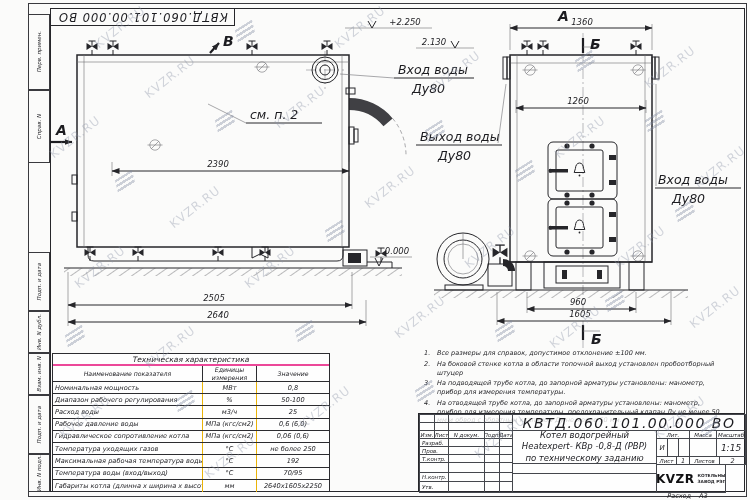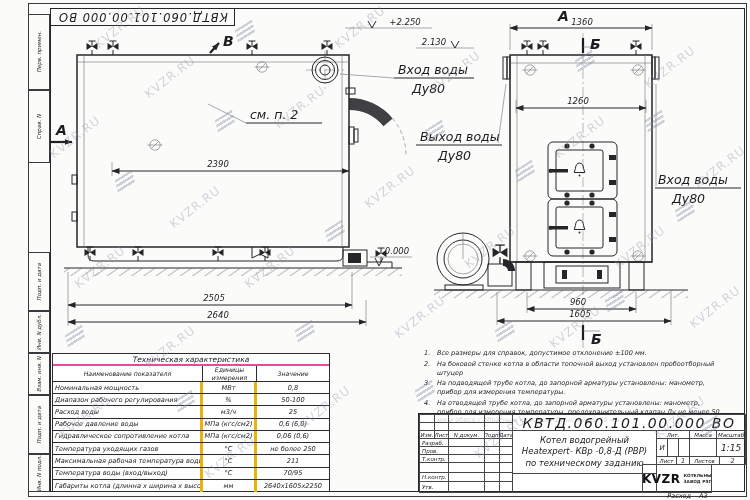--- a/index.html
+++ b/index.html
@@ -32,21 +32,21 @@
   .td{font:italic 8.5px "DejaVu Sans",sans-serif;text-anchor:middle}
   
   .spec{left:52px;top:353px;width:278px;height:139px;border:1px solid #2c2c30;z-index:20;background:rgba(255,255,255,.75)}
   .spec-title{height:12px;display:flex;align-items:center;justify-content:center;font:italic 7.5px "DejaVu Sans",sans-serif;border-bottom:2px solid #ec4899}
   .spec-head{height:16px;display:grid;grid-template-columns:150px 54px 1fr;border-bottom:1px solid #2c2c30}
   .spec-head div{display:flex;align-items:center;justify-content:center;text-align:center;font:italic 6.2px "DejaVu Sans",sans-serif;border-right:1px solid #2c2c30;white-space:pre-line;line-height:1.15}
   .spec-head div:last-child{border-right:none}
   .spec-rows{display:grid;grid-template-rows:repeat(9,1fr);height:110px}
   .t-row{display:grid;grid-template-columns:150px 54px 1fr;border-bottom:1px solid #2c2c30}
   .t-row:last-child{border-bottom:none}
-  .t-cell{font:italic 6.6px "DejaVu Sans",sans-serif;display:flex;align-items:center;border-right:3px solid #eab308;padding:0 2px;white-space:nowrap;overflow:hidden}
+  .t-cell{font:italic 6.6px "DejaVu Sans",sans-serif;display:flex;align-items:center;border-right:1px solid #eab308;padding:0 2px;white-space:nowrap;overflow:hidden}
   .t-cell.ctr{justify-content:center}
   .t-cell:last-child{border-right:none}
   
   .notes{left:424px;top:349px;width:300px;z-index:20}
   .note{display:flex;margin-bottom:2px}
   .note-num{width:13px;flex:0 0 13px;font:italic 6.5px "DejaVu Sans",sans-serif}
   .note-text{flex:1;font:italic 6.5px "DejaVu Sans",sans-serif;line-height:1.35}
   
   .tb{left:418px;top:413px;width:327px;height:79px;border:1.4px solid #26262a;z-index:20;background:rgba(255,255,255,.8)}
   .tc{position:absolute;border:1px solid #44464c;display:flex;align-items:center;justify-content:center;font:italic 5.5px "DejaVu Sans",sans-serif;overflow:hidden;white-space:nowrap}
@@ -315,21 +315,21 @@
       <div class="t-cell ctr">0,06 (0,6)</div>
     </div>
       <div class="t-row">
       <div class="t-cell">Температура уходящих газов</div>
       <div class="t-cell ctr">°С</div>
       <div class="t-cell ctr">не более 250</div>
     </div>
       <div class="t-row">
       <div class="t-cell">Максимальная рабочая температура воды</div>
       <div class="t-cell ctr">°С</div>
-      <div class="t-cell ctr">211</div>
+      <div class="t-cell ctr">192</div>
     </div>
       <div class="t-row">
       <div class="t-cell">Температура воды (вход/выход)</div>
       <div class="t-cell ctr">°С</div>
       <div class="t-cell ctr">70/95</div>
     </div>
       <div class="t-row">
       <div class="t-cell">Габариты котла (длинна х ширина х высота)</div>
       <div class="t-cell ctr">мм</div>
       <div class="t-cell ctr">2640х1605х2250</div>
@@ -394,40 +394,40 @@
   <div class="tc" style="left:80px;top:48px;width:14px;height:11px"></div>
   <div class="tc lbl" style="left:0;top:58px;width:30px;height:10px">Н.контр.</div>
   <div class="tc" style="left:29px;top:58px;width:37px;height:10px"></div>
   <div class="tc" style="left:65px;top:58px;width:16px;height:10px"></div>
   <div class="tc" style="left:80px;top:58px;width:14px;height:10px"></div>
   <div class="tc lbl" style="left:0;top:67px;width:30px;height:12px">Утв.</div>
   <div class="tc" style="left:29px;top:67px;width:37px;height:12px"></div>
   <div class="tc" style="left:65px;top:67px;width:16px;height:12px"></div>
   <div class="tc" style="left:80px;top:67px;width:14px;height:12px"></div>
 
-  <div class="tc namecell" style="left:93px;top:16px;width:145px;height:44px">
+  <div class="tc namecell" style="left:93px;top:16px;width:145px;height:34px">
     <span>Котел водогрейный</span>
     <span>Heatexpert- КВр -0,8-Д (РВР)</span>
     <span>по техническому заданию</span>
   </div>
   <div class="tc" style="left:93px;top:59px;width:145px;height:20px"></div>
 
   <div class="tc" style="left:237px;top:16px;width:34px;height:9px">Лит.</div>
   <div class="tc" style="left:270px;top:16px;width:28px;height:9px">Масса</div>
   <div class="tc" style="left:297px;top:16px;width:30px;height:9px">Масштаб</div>
   <div class="tc" style="left:237px;top:24px;width:12px;height:19px;font:italic 7px 'DejaVu Sans',sans-serif">И</div>
   <div class="tc" style="left:248px;top:24px;width:12px;height:19px"></div>
   <div class="tc" style="left:259px;top:24px;width:12px;height:19px"></div>
   <div class="tc" style="left:270px;top:24px;width:28px;height:19px"></div>
   <div class="tc" style="left:297px;top:24px;width:30px;height:19px;font:italic 9px 'DejaVu Sans',sans-serif">1:15</div>
   <div class="tc" style="left:237px;top:42px;width:21px;height:9px">Лист</div>
   <div class="tc" style="left:257px;top:42px;width:14px;height:9px;font:italic 6.5px 'DejaVu Sans',sans-serif">1</div>
   <div class="tc" style="left:270px;top:42px;width:31px;height:9px">Листов</div>
   <div class="tc" style="left:300px;top:42px;width:27px;height:9px;font:italic 6.5px 'DejaVu Sans',sans-serif">2</div>
-  <div class="tc logo-cell" style="left:223px;top:50px;width:70px;height:29px">
+  <div class="tc logo-cell" style="left:237px;top:50px;width:70px;height:29px">
     <span class="logo-glyph"></span>
     <span class="logo-word">KVZR</span>
     <span class="logo-sub">
       <span>КОТЕЛЬНЫЙ</span>
       <span>ЗАВОД РЭП</span>
     </span>
   </div>
 </div>
 <div class="abs fmt">
   <span>Расход</span><span>А3</span>

